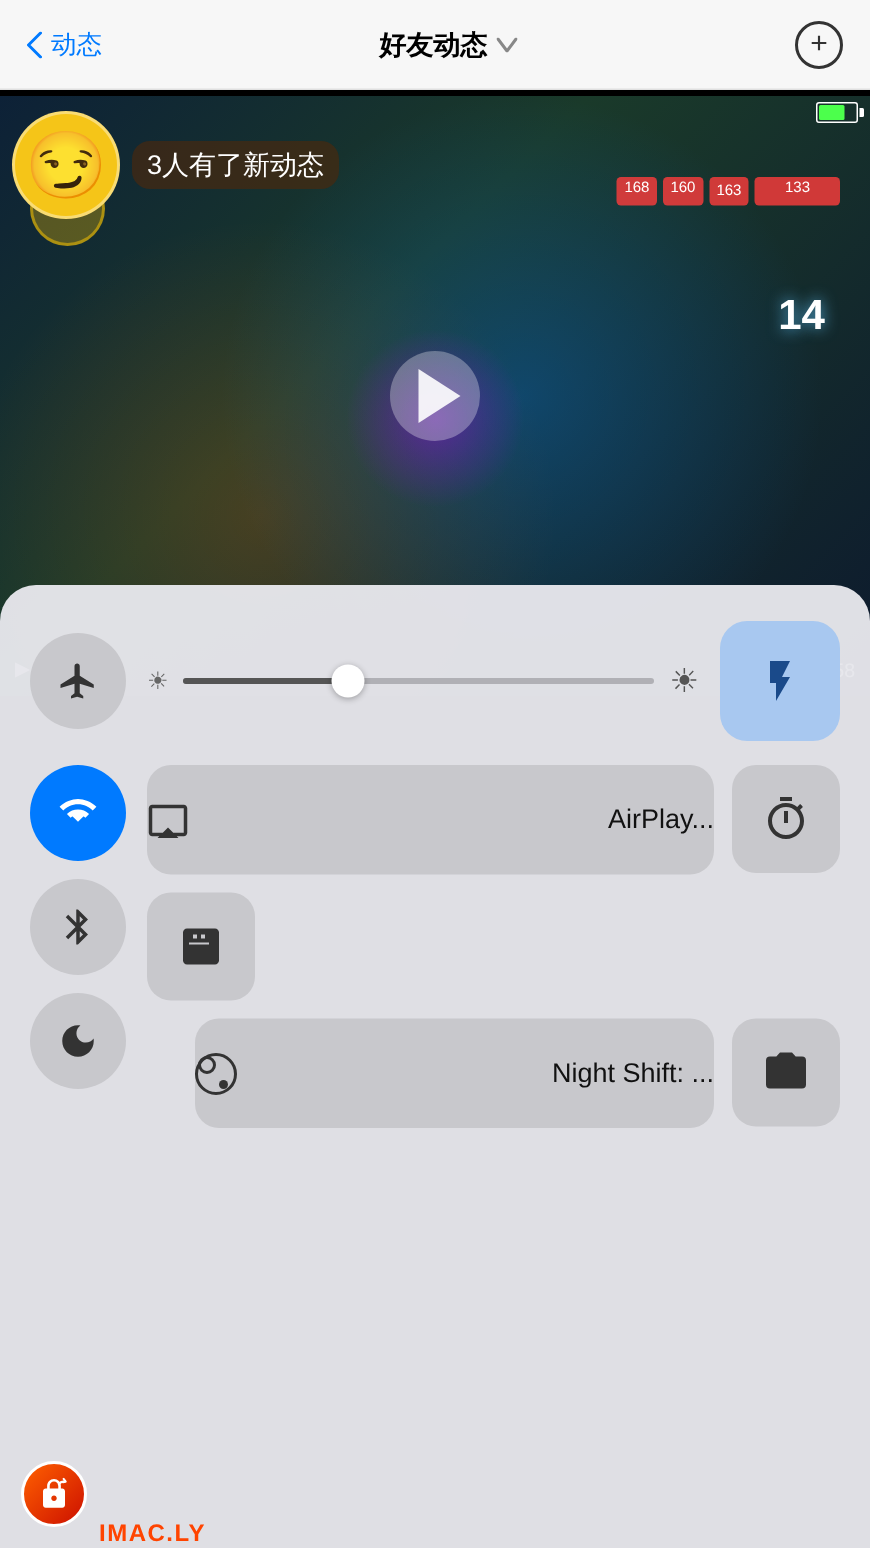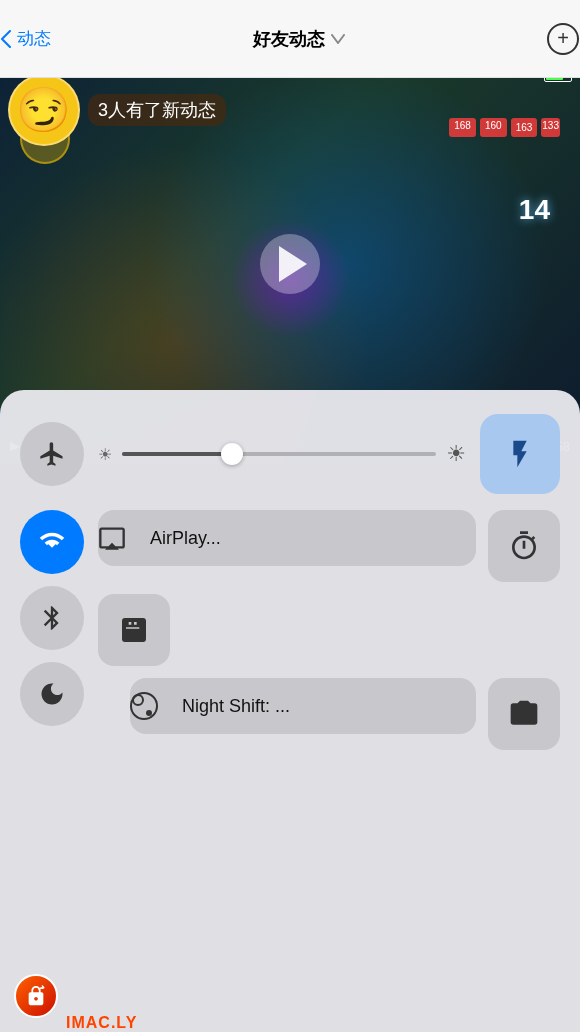--- a/index.html
+++ b/index.html
@@ -9,26 +9,26 @@
       overflow: hidden;
       font-family: -apple-system, 'PingFang SC', 'Helvetica Neue', sans-serif;
       background: #000;
       position: relative;
     }
 
     
     .nav-bar {
       position: absolute;
       top: 0; left: 0; right: 0;
-      height: 78px;
+      height: 60px;
       background: #f7f7f7;
       display: flex;
       align-items: center;
       justify-content: space-between;
-      padding: 0 1px;
+      padding: 0 18px;
       z-index: 10;
       border-bottom: 1px solid #e0e0e0;
     }
     .nav-back {
       display: flex;
       align-items: center;
       color: #007aff;
       font-size: 18px;
       gap: 2px;
     }
@@ -185,27 +185,27 @@
       flex-shrink: 0;
     }
     .cc-rounded-btn.active-blue-light {
       background: #a8c8f0;
     }
     .cc-rounded-btn svg {
       width: 32px;
       height: 32px;
     }
     .cc-wide-btn {
-      height: 56px;
+      height: 73px;
       border-radius: 16px;
       background: #c8c8cc;
       display: flex;
       align-items: center;
-      justify-content: flex-start;
-      gap: 24px;
+      justify-content: space-between;
+      gap: 10px;
       font-size: 18px;
       font-weight: 500;
       color: #111;
     }
     .cc-wide-btn svg {
       width: 28px;
       height: 28px;
     }
     .cc-small-btn {
       width: 80px;
@@ -291,21 +291,21 @@
 <div class="feed-area">
   <div class="game-bg"></div>
 
   <div style="position:absolute;top:30px;left:0;right:0;bottom:0;">
 
     <div style="position:absolute;top:20px;left:20px;width:50px;height:50px;border-radius:50%;background:rgba(255,200,0,0.3);border:2px solid rgba(255,200,0,0.5);"></div>
     <div style="position:absolute;top:24px;right:20px;display:flex;gap:4px;">
       <div style="background:rgba(255,60,60,0.8);color:#fff;font-size:10px;padding:2px 5px;border-radius:3px;">168</div>
       <div style="background:rgba(255,60,60,0.8);color:#fff;font-size:10px;padding:2px 5px;border-radius:3px;">160</div>
       <div style="background:rgba(255,60,60,0.8);color:#fff;font-size:10px;padding:4px 5px;border-radius:3px;">163</div>
-      <div style="background:rgba(255,60,60,0.8);color:#fff;font-size:10px;padding:2px 1px;border-radius:3px;">133</div>
+      <div style="background:rgba(255,60,60,0.8);color:#fff;font-size:10px;padding:2px 20px;border-radius:3px;">133</div>
     </div>
     <div style="position:absolute;top:100px;right:30px;color:#fff;font-size:28px;font-weight:bold;text-shadow:0 0 10px rgba(100,200,255,0.8);">14</div>
 
     <div style="position:absolute;top:50%;left:50%;transform:translate(-50%,-50%);width:120px;height:120px;border-radius:50%;background:radial-gradient(circle,rgba(180,0,255,0.4) 0%,transparent 70%);"></div>
   </div>
 
   <div style="position:absolute;top:10px;left:8px;display:flex;align-items:center;gap:8px;">
     <div style="width:72px;height:72px;border-radius:50%;background:#f5c518;display:flex;align-items:center;justify-content:center;font-size:44px;border:2px solid rgba(255,255,255,0.4);overflow:hidden;">😏</div>
     <div style="background:rgba(80,40,10,0.6);padding:4px 10px;border-radius:12px;">
       <span style="color:#fff;font-size:18px;">3人有了新动态</span>

